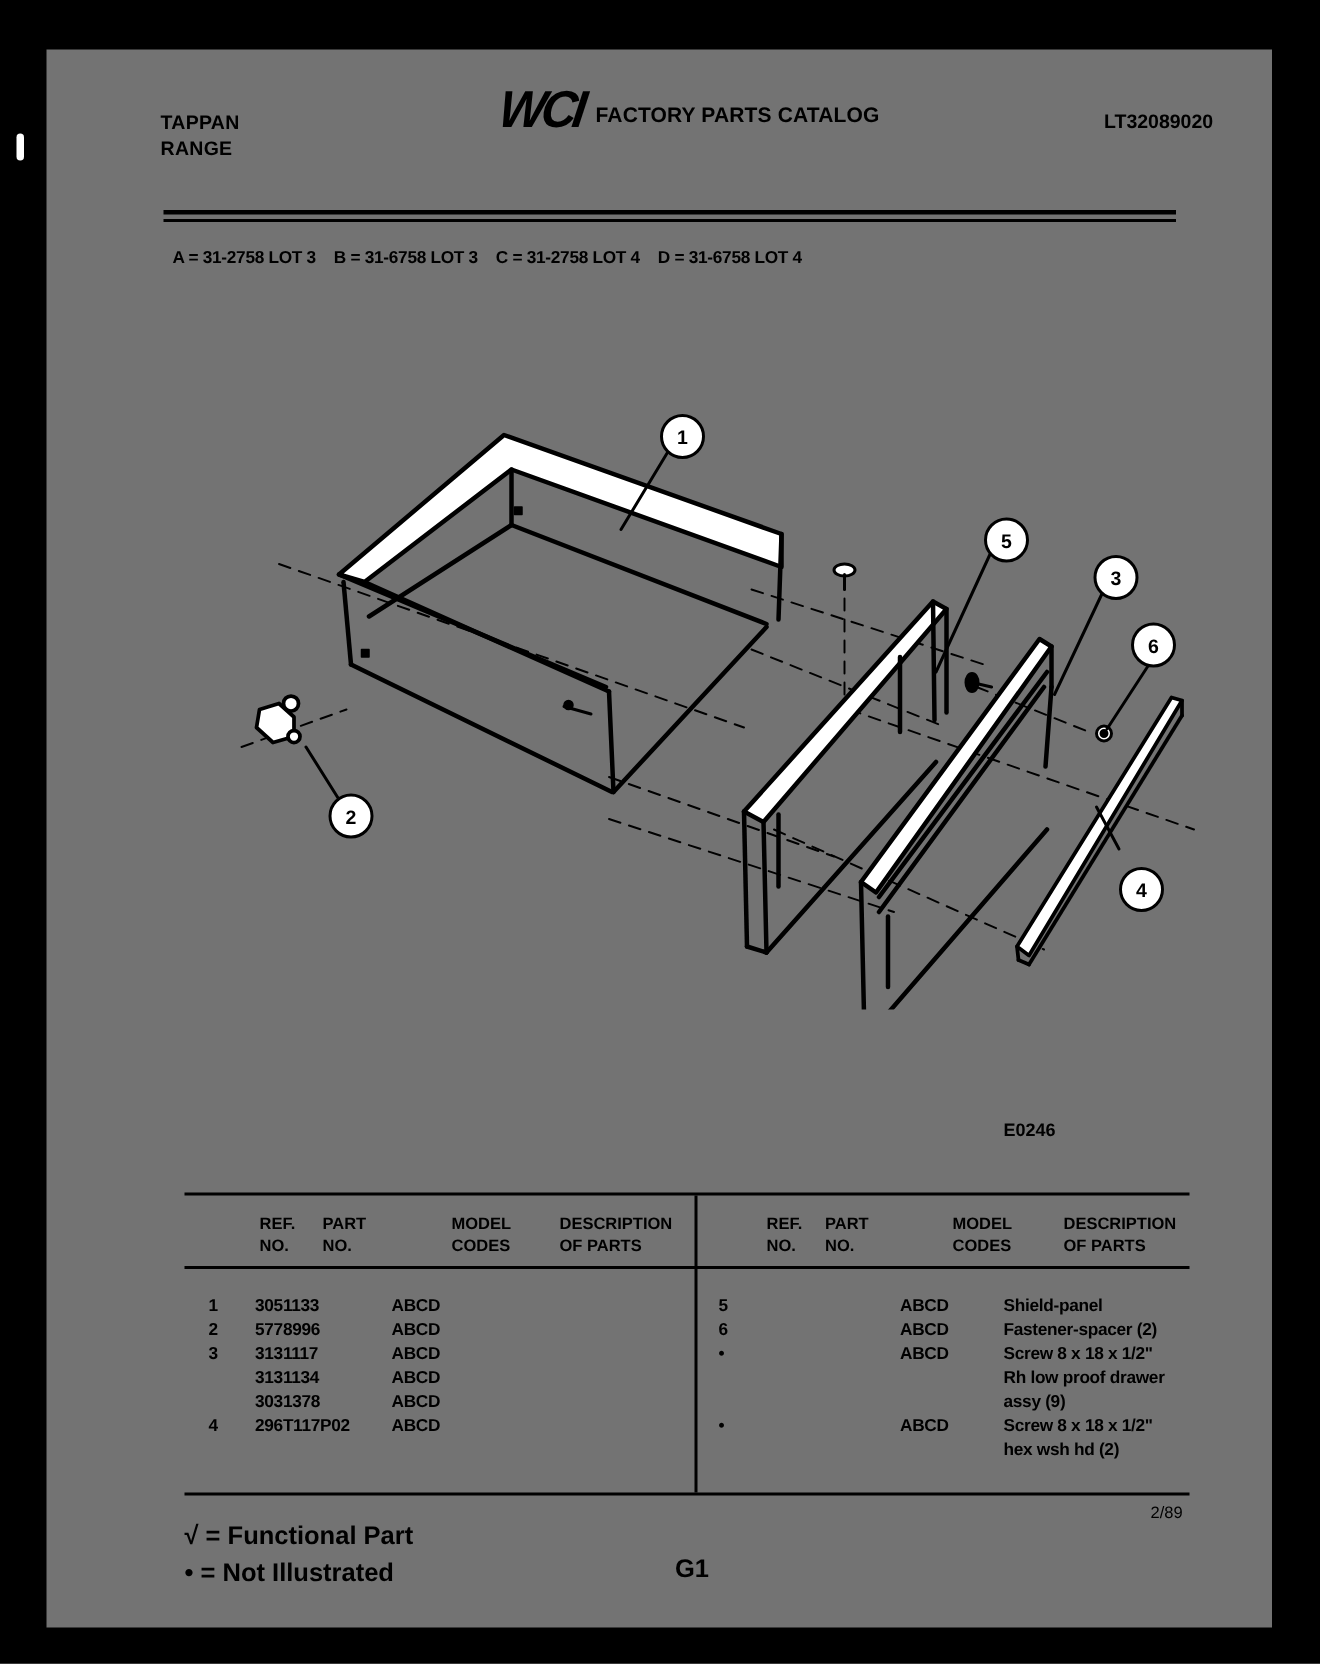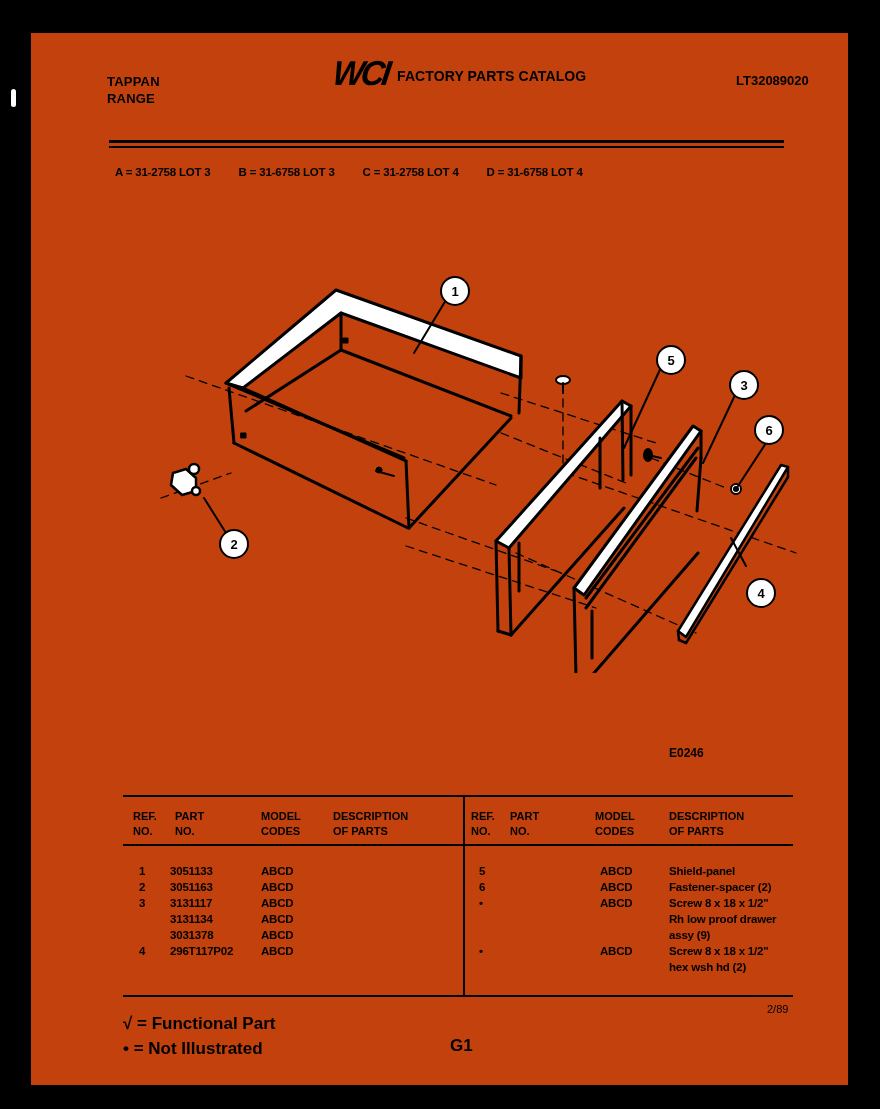--- a/index.html
+++ b/index.html
@@ -1,34 +1,34 @@
 <!DOCTYPE html>
 <html><head>
 <meta charset="utf-8">
 <style>
   html, body { margin:0; padding:0; }
   body { width:880px; height:1109px; background:#000; position:relative; overflow:hidden;
          font-family:"Liberation Sans", sans-serif; color:#000; }
-  .page { position:absolute; left:31px; top:33px; width:817px; height:1052px; background:#c2410c; }
+  .page { position:absolute; left:31px; top:33px; width:817px; height:1052px; background:#737373; }
   .abs { position:absolute; }
   .hdr-left { left:76px; top:40px; font-size:13px; line-height:17px; font-weight:bold; letter-spacing:0.2px; }
   .logo { left:302px; top:23px; font-size:33px; font-weight:900; font-style:italic; letter-spacing:-3px;
           transform:skewX(-8deg) scaleY(1.05); line-height:34px; font-family:"Liberation Sans", sans-serif; }
   .catalog { left:366px; top:35px; font-size:14px; font-weight:bold; letter-spacing:0.1px; }
   .doc-id { left:672px; top:40px; font-size:13px; font-weight:bold;margin-left:33px; }
   .rule-thick { left:78px; top:107px; width:675px; height:3px; background:#000; }
   .rule-thin { left:78px; top:113px; width:675px; height:2px; background:#000; }
-  .models { left:84px; top:133px; font-size:11.5px; font-weight:bold; display:flex; gap:28px; letter-spacing:-0.2px; }
+  .models { left:84px; top:133px; font-size:11.5px; font-weight:bold; display:flex; gap:12px; letter-spacing:-0.2px; }
   .diagram { left:95px; top:200px; width:680px; height:440px; }
   .fig-id { left:626px; top:713px; font-size:12px; font-weight:bold;margin-left:12px; }
   .tbl-top { left:92px; top:762px; width:670px; height:2px; background:#000; }
   .tbl-hdr-line { left:92px; top:811px; width:670px; height:1.5px; background:#000; }
   .tbl-bot { left:92px; top:962px; width:670px; height:2px; background:#000; }
   .tbl-vsep { left:432px; top:764px; width:2px; height:198px; background:#000; }
-  .th { font-size:11px; font-weight:bold; line-height:15px; }
+  .th { font-size:11px; font-weight:bold; line-height:15px;margin-left:40px; }
   .td { font-size:11.5px; font-weight:bold; line-height:16px; letter-spacing:-0.2px; }
   .footer-note { font-size:17px; font-weight:bold; }
   .page-num { left:419px; top:1003px; font-size:17px; font-weight:bold; }
   .date { left:736px; top:970px; font-size:11px; font-weight:normal; }
   .speck { left:-20px; top:56px; width:5px; height:18px; background:#fff; border-radius:3px; }
 </style>
 </head>
 <body>
 
 <div class="page">
@@ -208,21 +208,21 @@
   <div class="abs td" style="left:108px;top:830px">
     <div>1</div>
     <div>2</div>
     <div>3</div>
     <div style="height:16px"></div>
     <div style="height:16px"></div>
     <div>4</div>
   </div>
   <div class="abs td" style="left:139px;top:830px">
     <div>3051133</div>
-    <div>3051163</div>
+    <div>5778996</div>
     <div>3131117</div>
     <div>3131134</div>
     <div>3031378</div>
     <div>296T117P02</div>
   </div>
   <div class="abs td" style="left:230px;top:830px">
     <div>ABCD</div>
     <div>ABCD</div>
     <div>ABCD</div>
     <div>ABCD</div>

